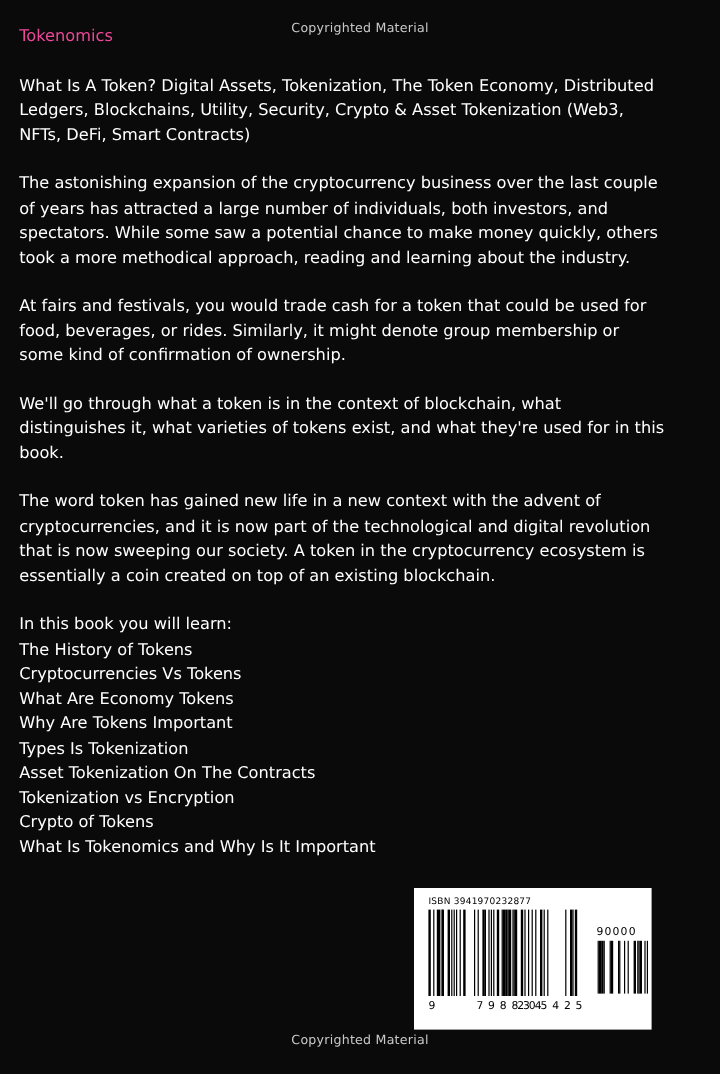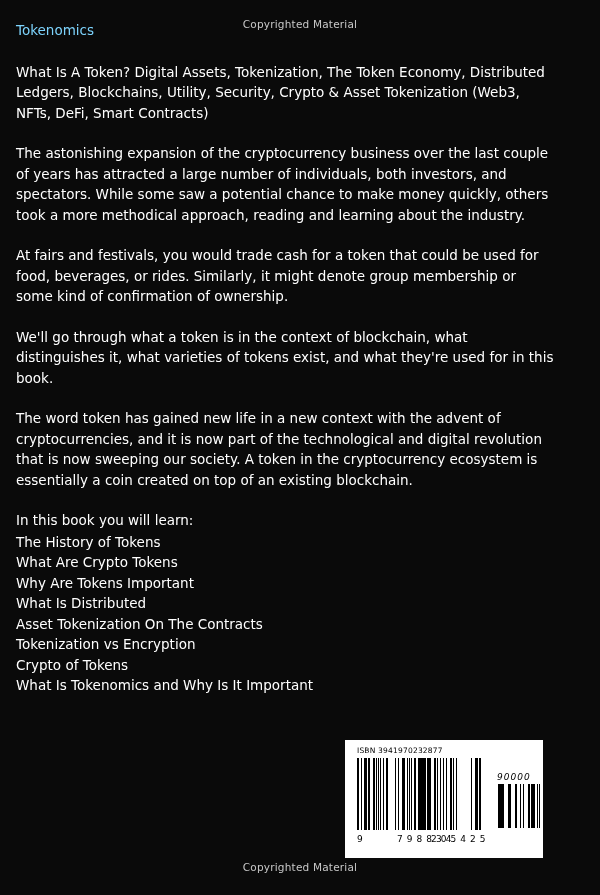--- a/index.html
+++ b/index.html
@@ -43,21 +43,21 @@
     letter-spacing: 0.2px;
   }
   .content {
     position: absolute;
     top: 22px;
     left: 16px;
     right: 44px;
   }
   .series-title {
     font-size: 13.5px;
-    color: #7dd3fc;
+    color: #ec4899;
     margin: 0 0 22px 0;
     line-height: 1.3;
   }
   .subtitle {
     font-size: 13.5px;
     line-height: 1.52;
     color: #ffffff;
     margin: 0 0 20px 0;
   }
   .para {
@@ -97,21 +97,20 @@
     font-family: "DejaVu Sans", sans-serif;
     font-size: 7.5px;
     color: #000000;
     margin: 1px 0 0 6px;
     letter-spacing: 0.2px;
   }
   .bars-row {
     position: relative;
     margin-top: 3px;
     height: 78px;
-    font-style: italic;
   }
   .bars {
     position: absolute;
     left: 6px;
     top: 0;
     width: 124px;
     height: 72px;
     display: flex;
     align-items: stretch;
   }
@@ -175,23 +174,24 @@
     <div class="subtitle">What Is A Token? Digital Assets, Tokenization, The Token Economy, Distributed Ledgers, Blockchains, Utility, Security, Crypto &amp; Asset Tokenization (Web3, NFTs, DeFi, Smart Contracts)</div>
 
     <p class="para">The astonishing expansion of the cryptocurrency business over the last couple of years has attracted a large number of individuals, both investors, and spectators. While some saw a potential chance to make money quickly, others took a more methodical approach, reading and learning about the industry.</p>
     <p class="para">At fairs and festivals, you would trade cash for a token that could be used for food, beverages, or rides. Similarly, it might denote group membership or some kind of confirmation of ownership.</p>
     <p class="para">We'll go through what a token is in the context of blockchain, what distinguishes it, what varieties of tokens exist, and what they're used for in this book.</p>
     <p class="para">The word token has gained new life in a new context with the advent of cryptocurrencies, and it is now part of the technological and digital revolution that is now sweeping our society. A token in the cryptocurrency ecosystem is essentially a coin created on top of an existing blockchain.</p>
 
     <div class="learn-intro">In this book you will learn:</div>
     <ul class="learn-list">
       <li>The History of Tokens</li>
-      <li>What Are Crypto Tokens</li>
+      <li>Cryptocurrencies Vs Tokens</li>
+      <li>What Are Economy Tokens</li>
       <li>Why Are Tokens Important</li>
-      <li>What Is Distributed</li>
+      <li>Types Is Tokenization</li>
       <li>Asset Tokenization On The Contracts</li>
       <li>Tokenization vs Encryption</li>
       <li>Crypto of Tokens</li>
       <li>What Is Tokenomics and Why Is It Important</li>
     </ul>
   </div>
 
   <div class="barcode-area">
     <div class="isbn-text">ISBN 3941970232877</div>
     <div class="bars-row">

